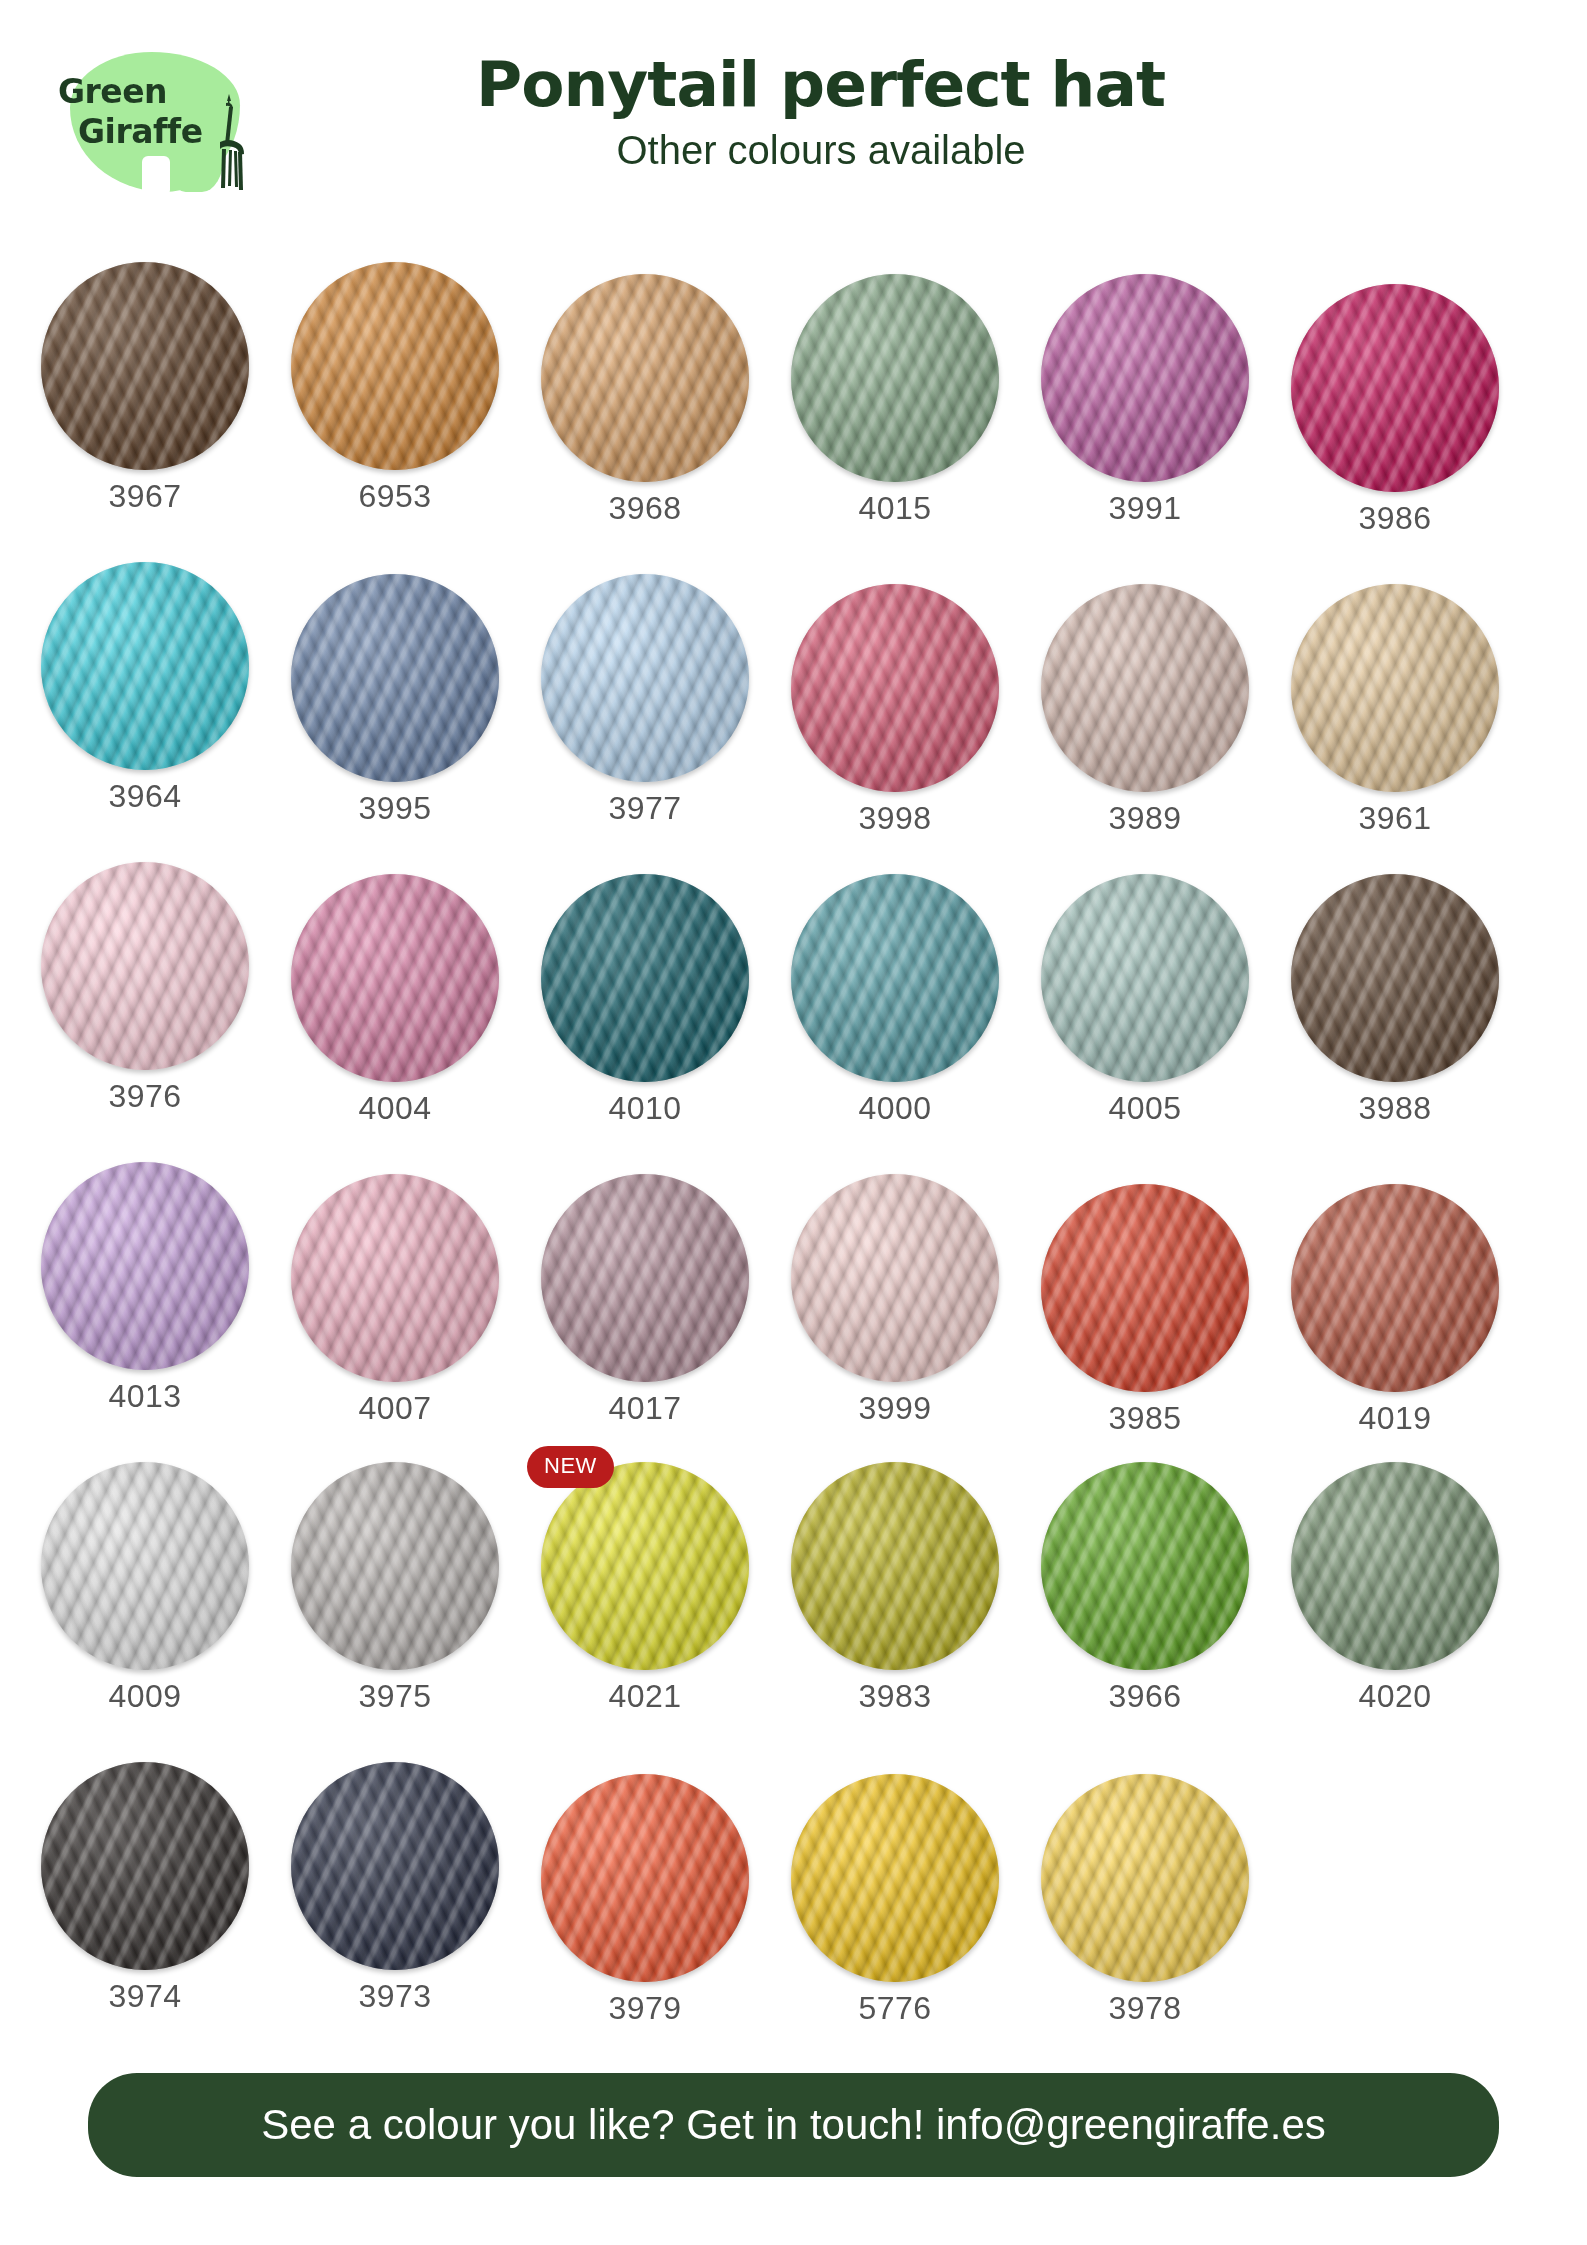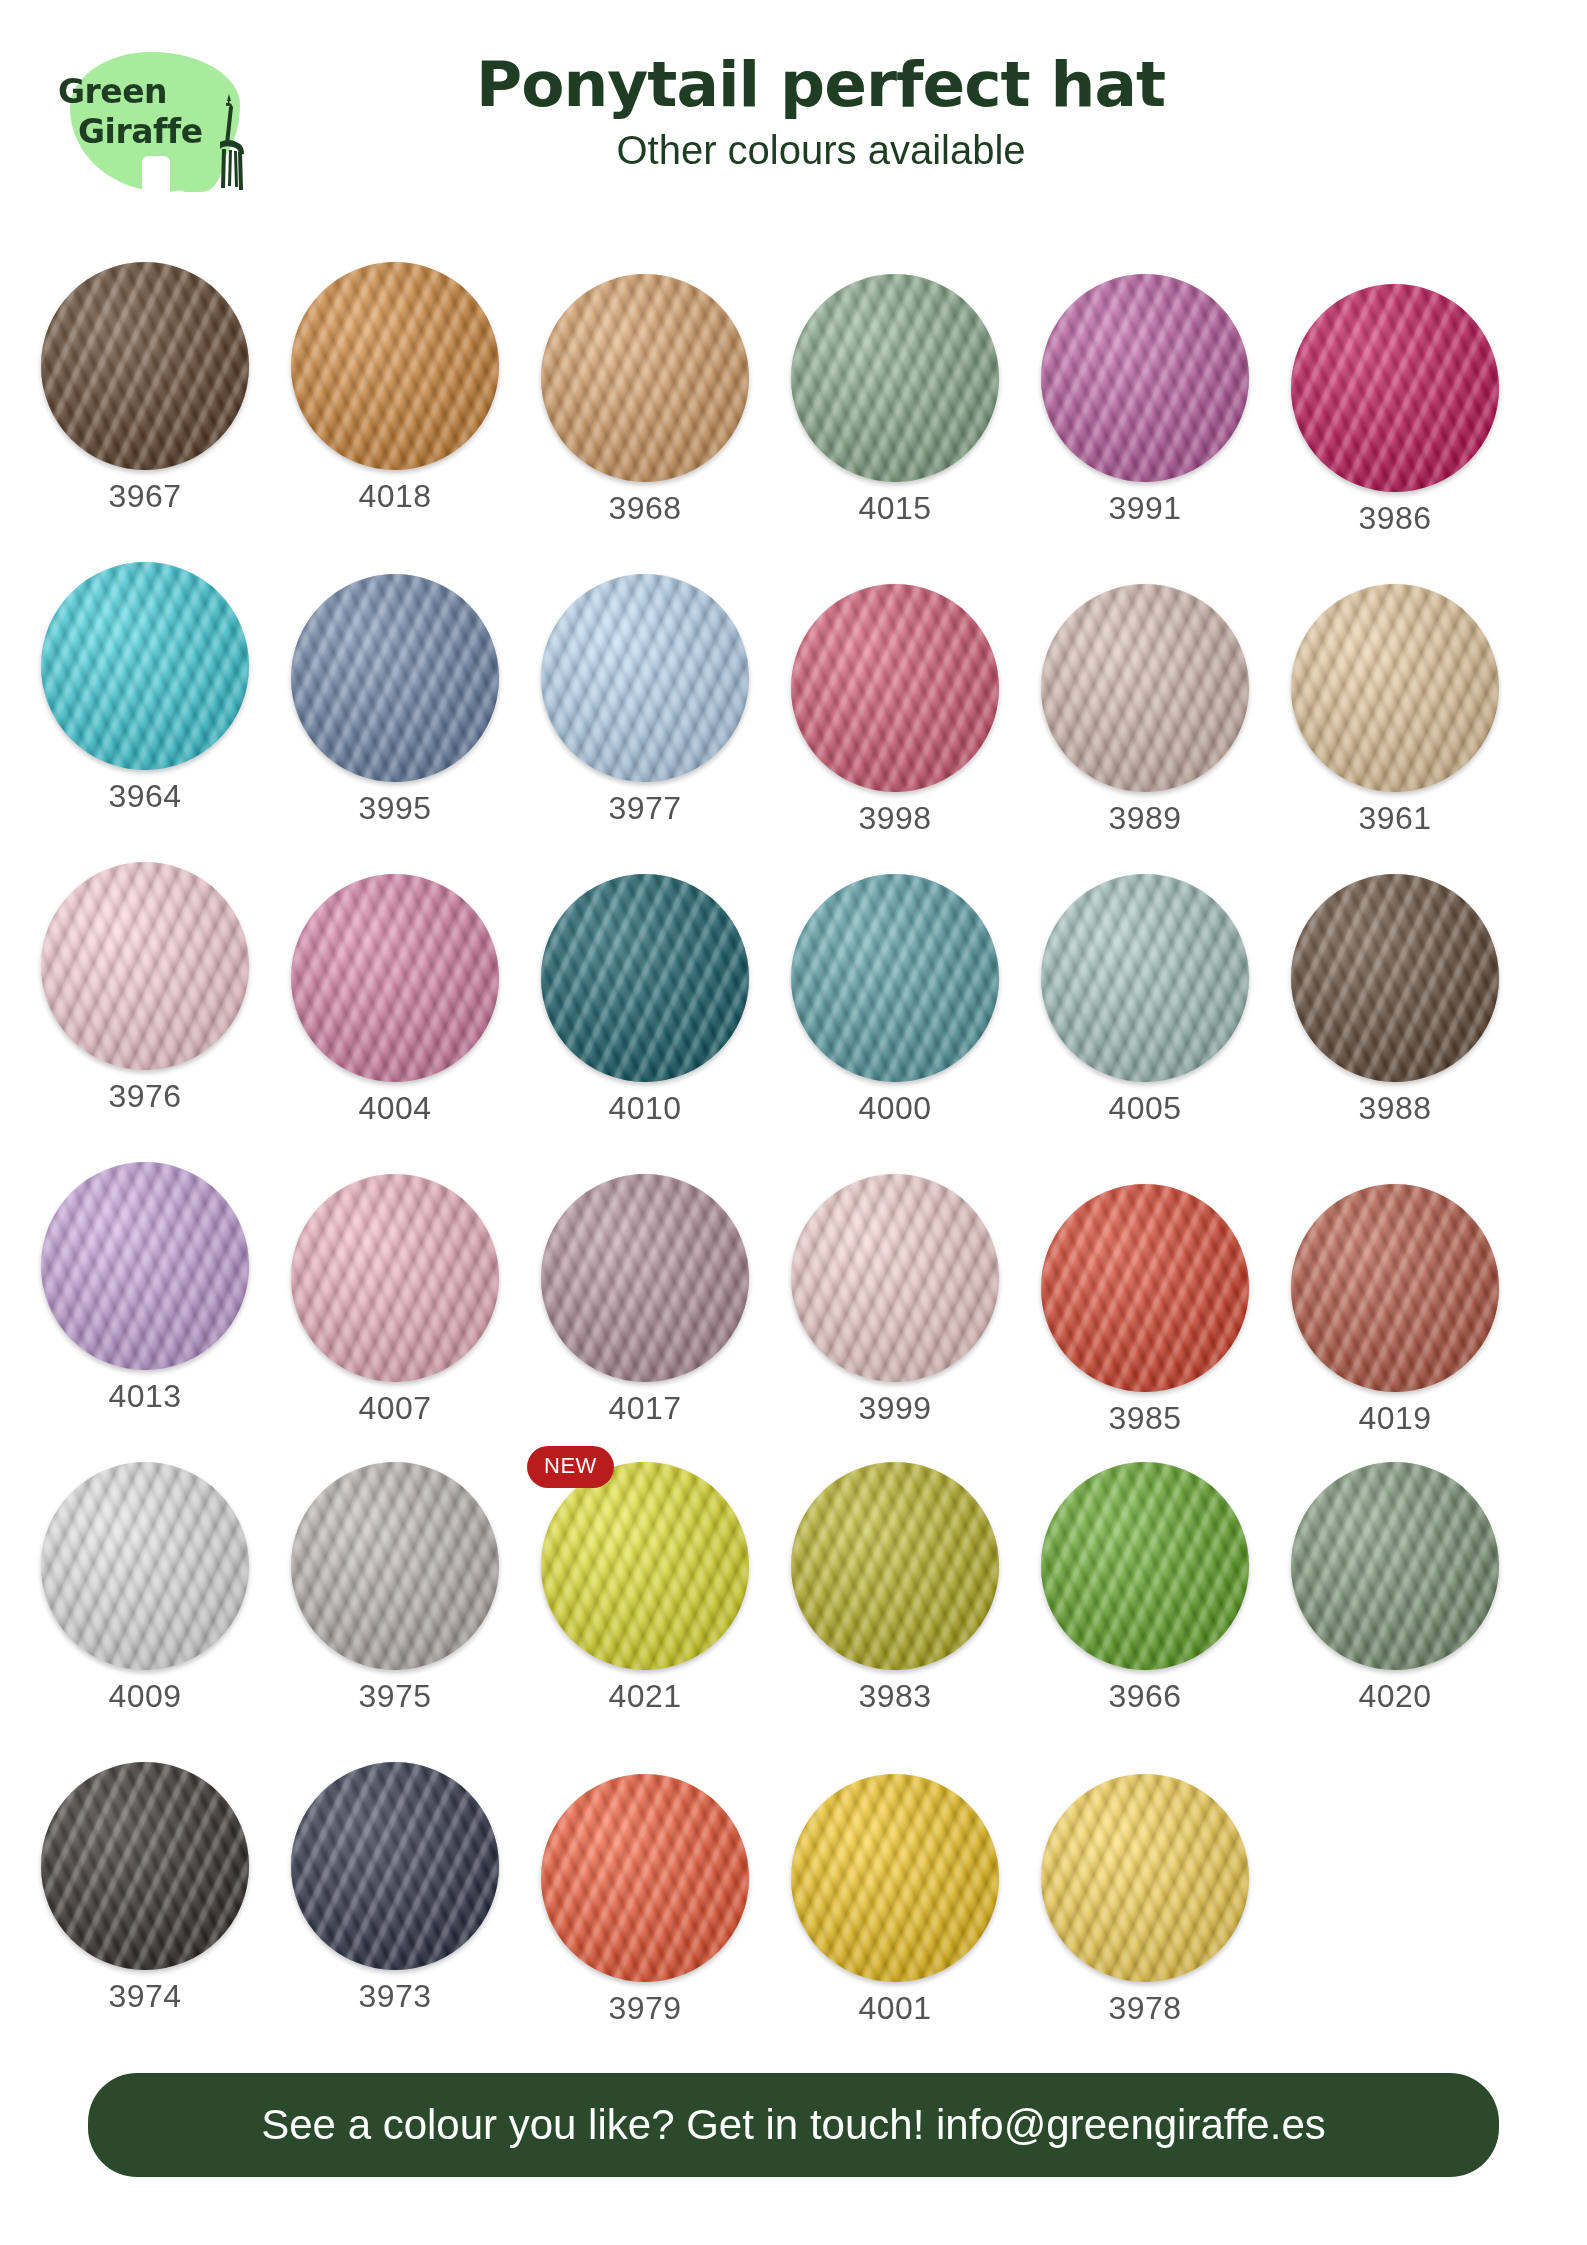--- a/index.html
+++ b/index.html
@@ -245,21 +245,21 @@
 <div class="grid">
     <div class="cell">
       <div class="swatch-wrap off-0">
         <div class="swatch" style="background: rgb(90, 58, 33);"></div>
         <div class="label">3967</div>
       </div>
     </div>
     <div class="cell">
       <div class="swatch-wrap off-0">
         <div class="swatch" style="background: rgb(208, 129, 47);"></div>
-        <div class="label">4018</div>
+        <div class="label">6953</div>
       </div>
     </div>
     <div class="cell">
       <div class="swatch-wrap off-1">
         <div class="swatch" style="background: rgb(215, 155, 94);"></div>
         <div class="label">3968</div>
       </div>
     </div>
     <div class="cell">
       <div class="swatch-wrap off-1">
@@ -438,21 +438,21 @@
     </div>
     <div class="cell">
       <div class="swatch-wrap off-1">
         <div class="swatch" style="background: rgb(243, 81, 42);"></div>
         <div class="label">3979</div>
       </div>
     </div>
     <div class="cell">
       <div class="swatch-wrap off-1">
         <div class="swatch" style="background: rgb(245, 196, 18);"></div>
-        <div class="label">4001</div>
+        <div class="label">5776</div>
       </div>
     </div>
     <div class="cell">
       <div class="swatch-wrap off-1">
         <div class="swatch" style="background: rgb(251, 211, 74);"></div>
         <div class="label">3978</div>
       </div>
     </div>
   </div>
 

